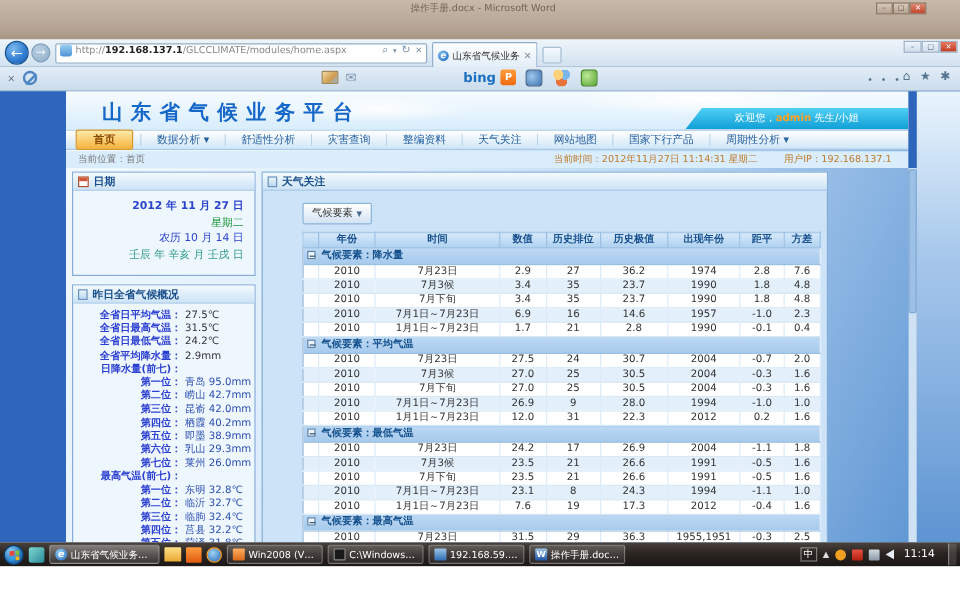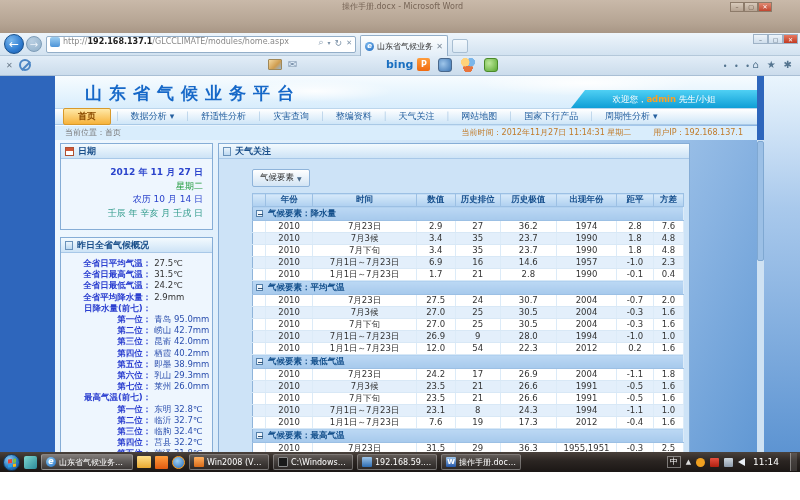--- a/index.html
+++ b/index.html
@@ -536,21 +536,21 @@
                       <td>28.0</td>
                       <td>1994</td>
                       <td>-1.0</td>
                       <td>1.0</td>
                     </tr>
                     <tr class="data-row odd">
                       <td class="c0"></td>
                       <td>2010</td>
                       <td>1月1日～7月23日</td>
                       <td>12.0</td>
-                      <td>54</td>
+                      <td>31</td>
                       <td>22.3</td>
                       <td>2012</td>
                       <td>0.2</td>
                       <td>1.6</td>
                     </tr>
                     <tr class="group-row">
                       <td colspan="9"><span class="expand-box"></span><span>气候要素：最低气温</span></td>
                     </tr>
                     <tr class="data-row odd">
                       <td class="c0"></td>

